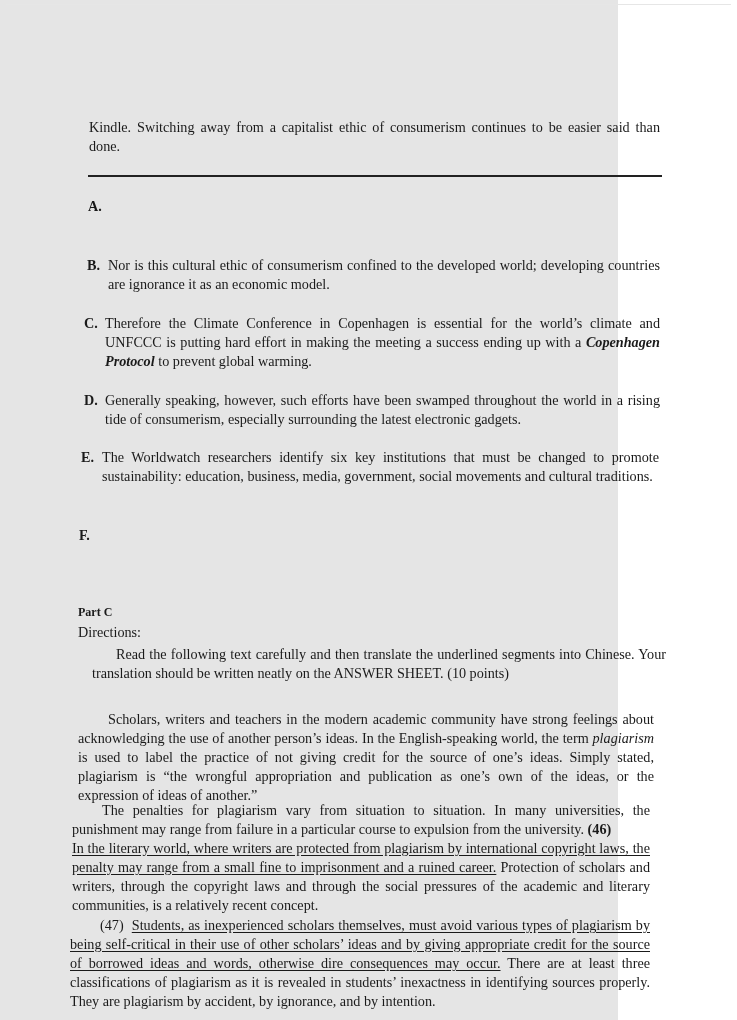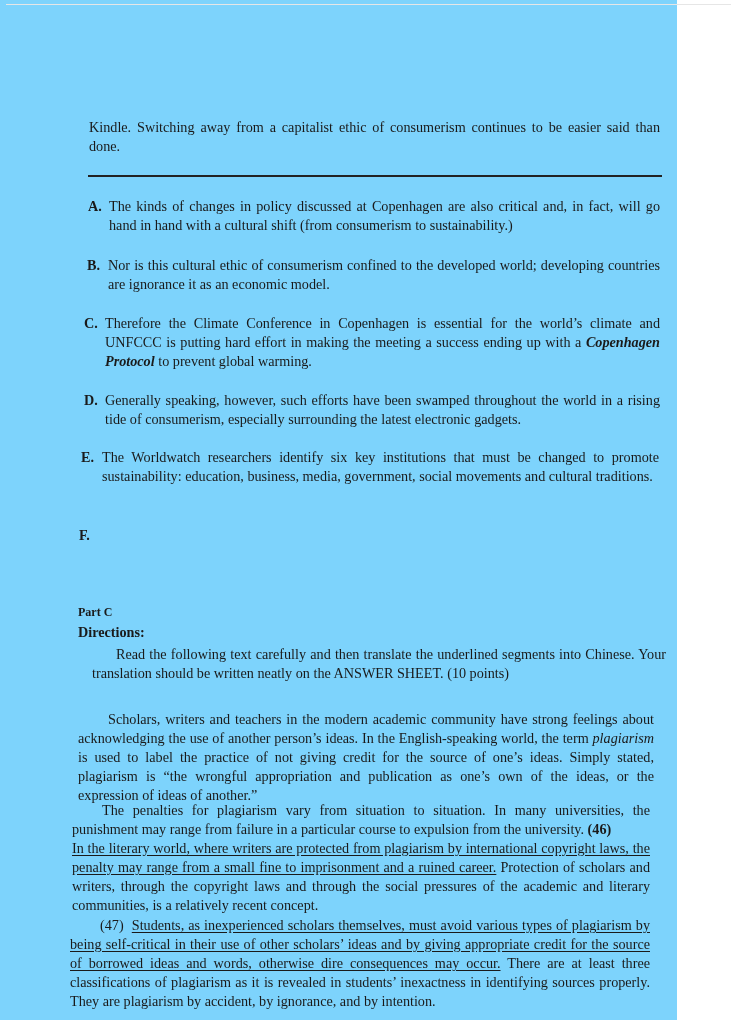--- a/index.html
+++ b/index.html
@@ -11,22 +11,22 @@
       width: 737px;
       height: 1020px;
       position: relative;
       overflow: hidden;
       font-family: "Liberation Serif", "DejaVu Serif", serif;
       color: #1a1a1a;
     }
     .page {
       position: absolute;
       left: 0; top: 0;
-      width: 677px; height: 1020px;
-      background: #7dd3fc;
+      width: 618px; height: 1020px;
+      background: #e5e5e5;
     }
     .page-edge {
       position: absolute;
       left: 6px; top: 4px;
       width: 725px; height: 1px;
       background: #e6e6e6;
     }
     .block {
       position: absolute;
       font-size: 14.2px;
@@ -63,21 +63,21 @@
     .part-c {
       position: absolute;
       left: 78px; top: 603px;
       font-weight: bold;
       font-size: 12px;
       line-height: 19px;
     }
     .directions-label {
       position: absolute;
       left: 78px; top: 623px;
-      font-weight: bold;
+      font-weight: normal;
       font-size: 14.2px;
       line-height: 19px;
     }
     .directions-text {
       left: 92px; top: 645px; width: 574px;
       text-indent: 24px;
     }
     .passage-1 {
       left: 74px; top: 706px; width: 576px;
       text-indent: 30px;
@@ -103,21 +103,20 @@
 
 <div class="page">
   <div class="page-edge"></div>
 
   <p class="block top-para" style="margin:0">Kindle. Switching away from a capitalist ethic of consumerism continues to be easier said than done.</p>
 
   <div class="rule"></div>
 
   <div class="option opt-a">
     <span class="letter">A.</span>
-    <span>The kinds of changes in policy discussed at Copenhagen are also critical and, in fact, will go hand in hand with a cultural shift (from consumerism to sustainability.)</span>
   </div>
 
   <div class="option opt-b">
     <span class="letter">B.</span>
     <span>Nor is this cultural ethic of consumerism confined to the developed world; developing countries are ignorance it as an economic model.</span>
   </div>
 
   <div class="option opt-c">
     <span class="letter">C.</span>
     <span>Therefore the Climate Conference in Copenhagen is essential for the world’s climate and UNFCCC is putting hard effort in making the meeting a success ending up with a </span><strong class="bi">Copenhagen Protocol</strong><span> to prevent global warming.</span>

